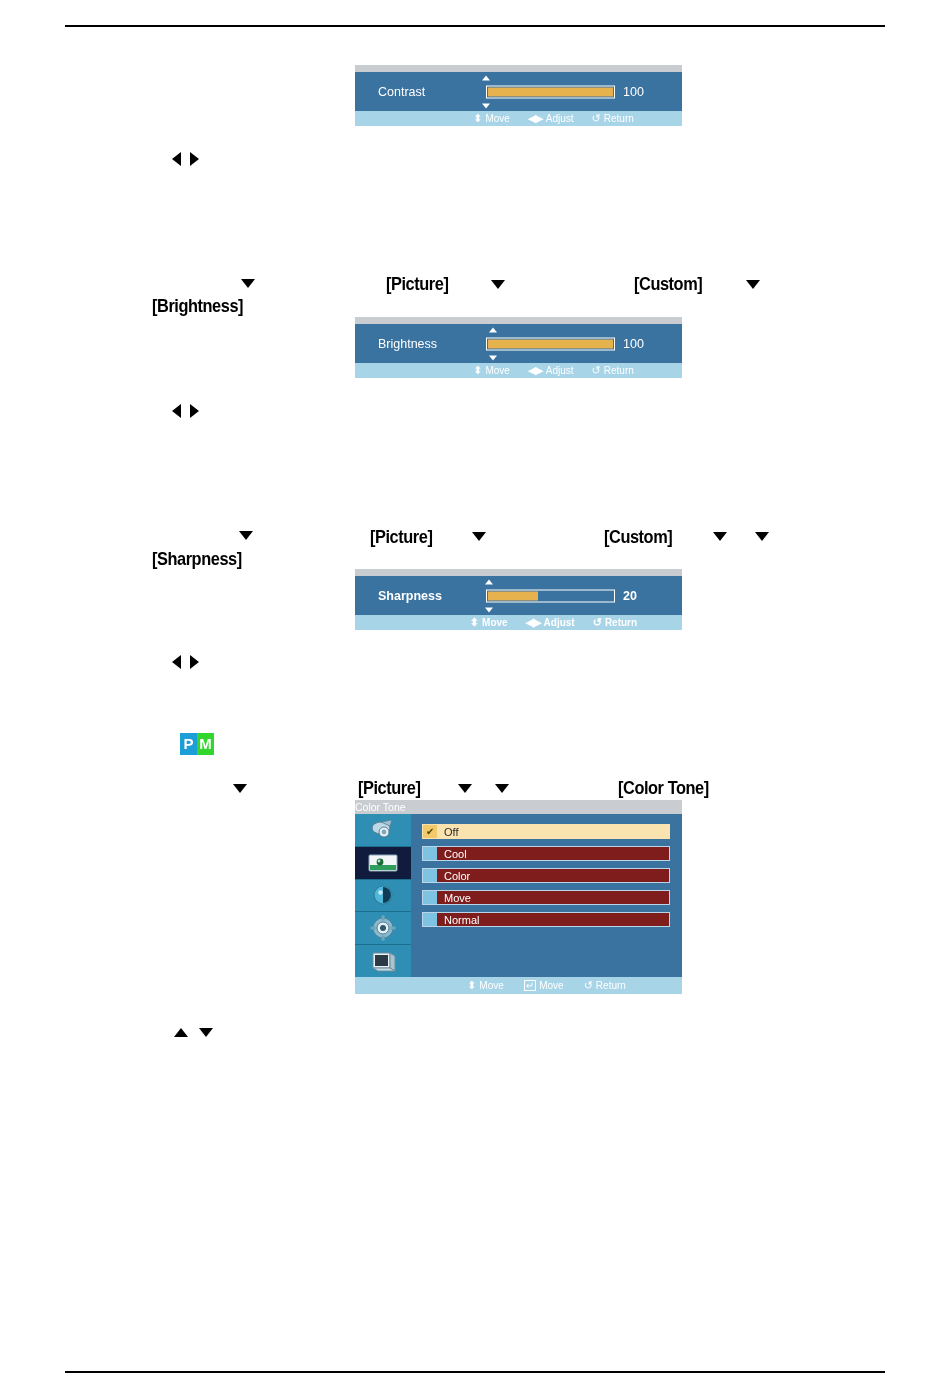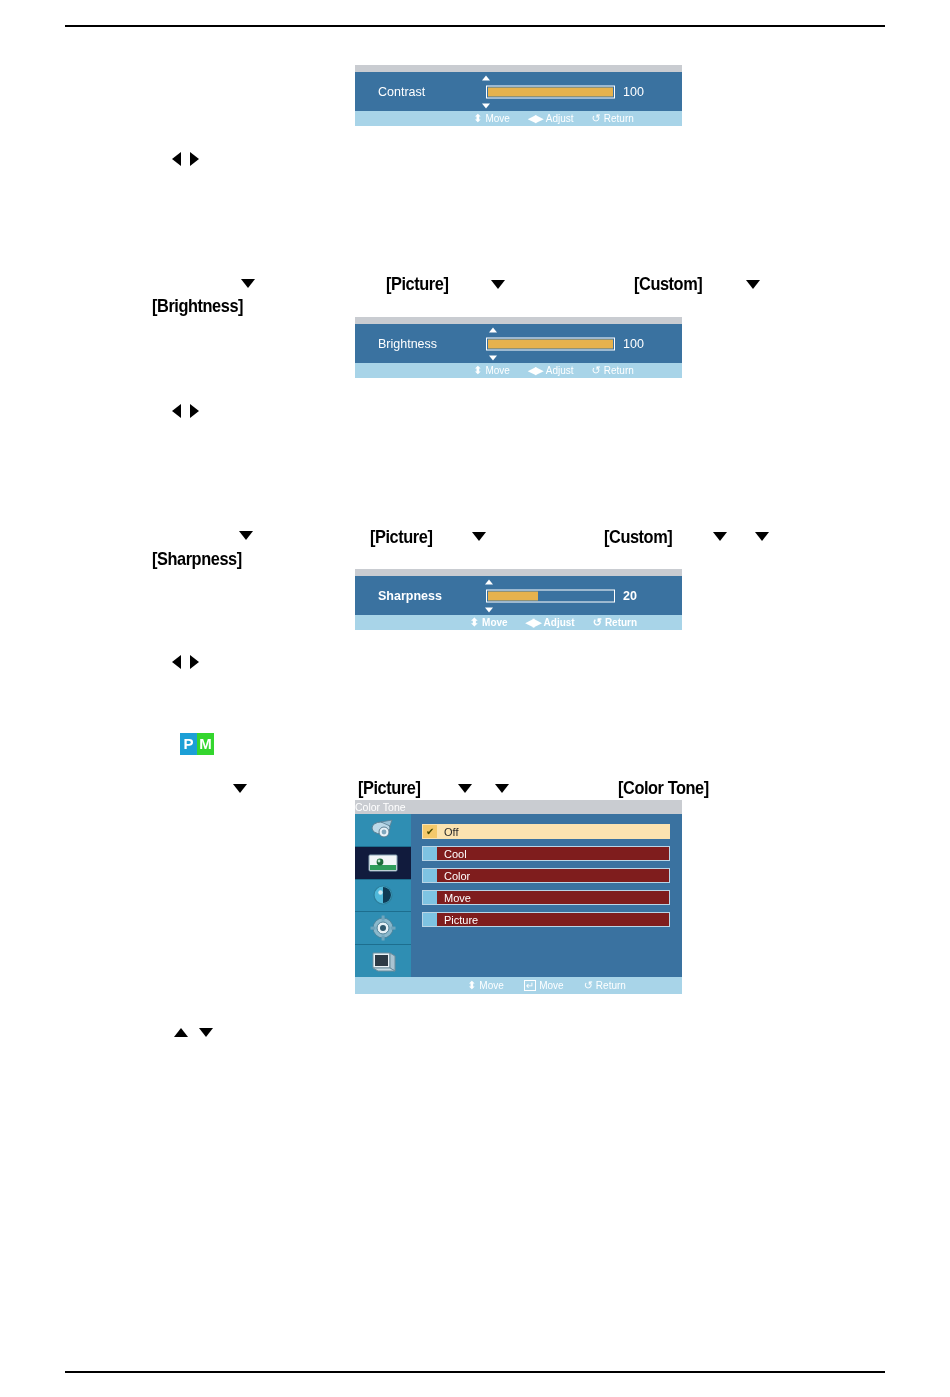--- a/index.html
+++ b/index.html
@@ -479,21 +479,21 @@
       <div class="ct-row">
         <span class="chip"></span>
         <span class="ct-label">Color</span>
       </div>
       <div class="ct-row">
         <span class="chip"></span>
         <span class="ct-label">Move</span>
       </div>
       <div class="ct-row">
         <span class="chip"></span>
-        <span class="ct-label">Picture</span>
+        <span class="ct-label">Normal</span>
       </div>
     </div>
   </div>
 
   <div class="ct-footer">
     <span class="ft-item">
       <span class="gl gl-move">⬍</span>
       <span>Move</span>
     </span>
     <span class="ft-item">

